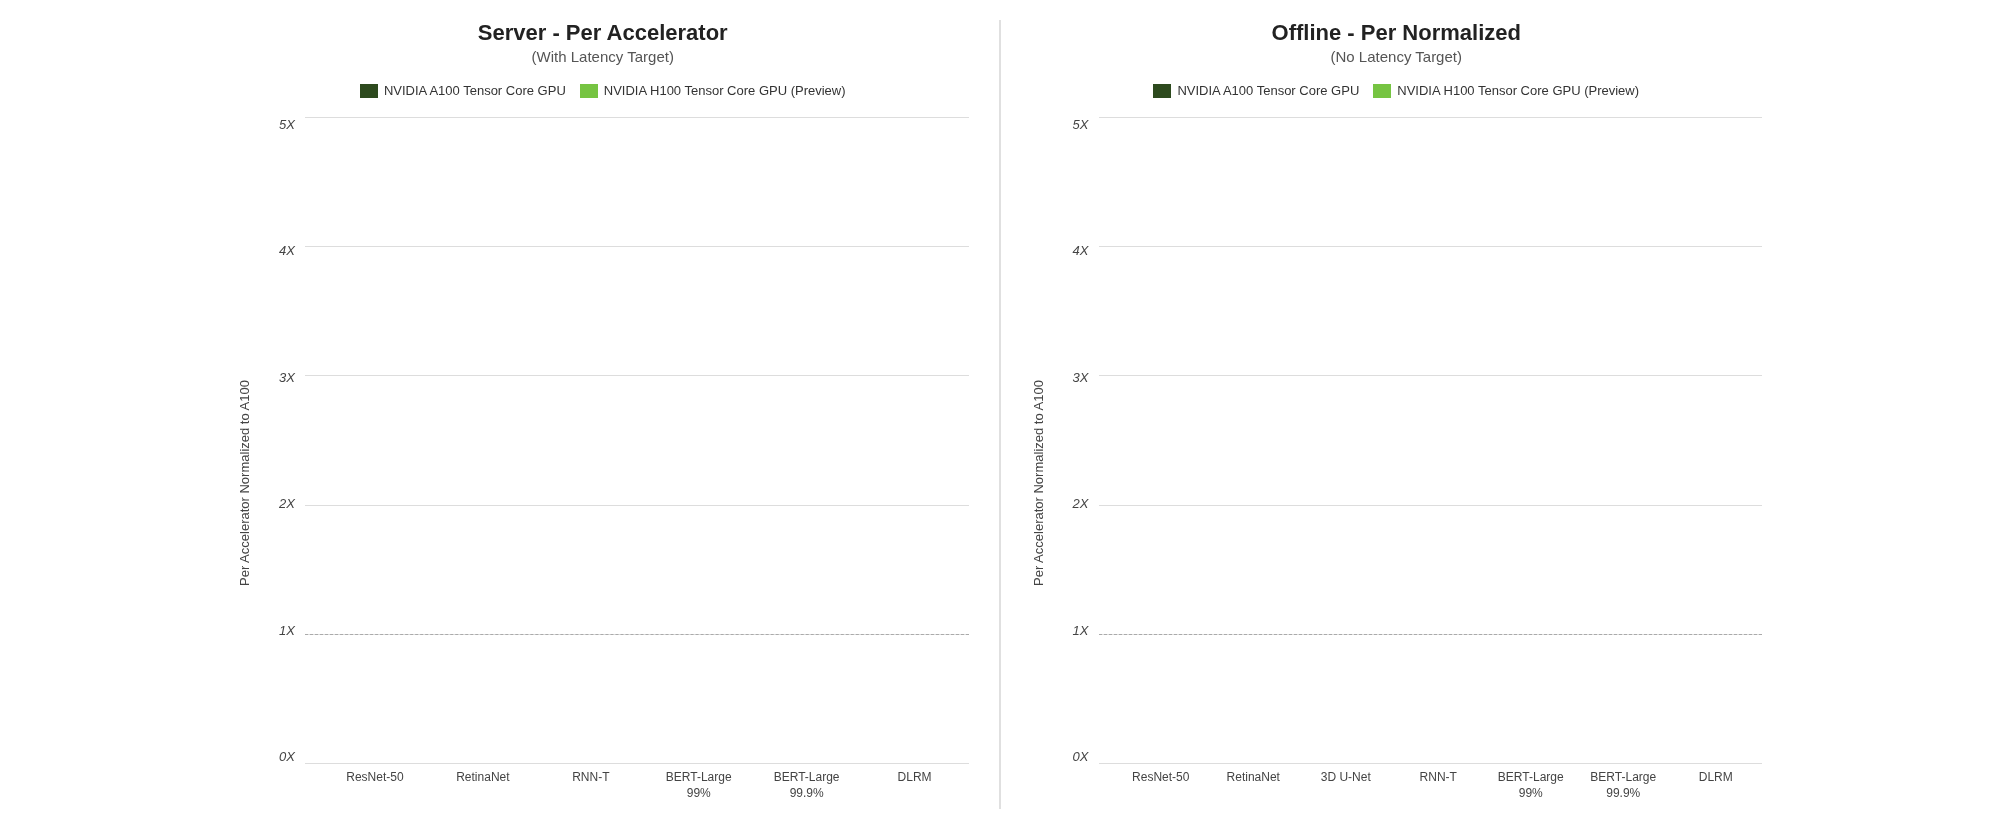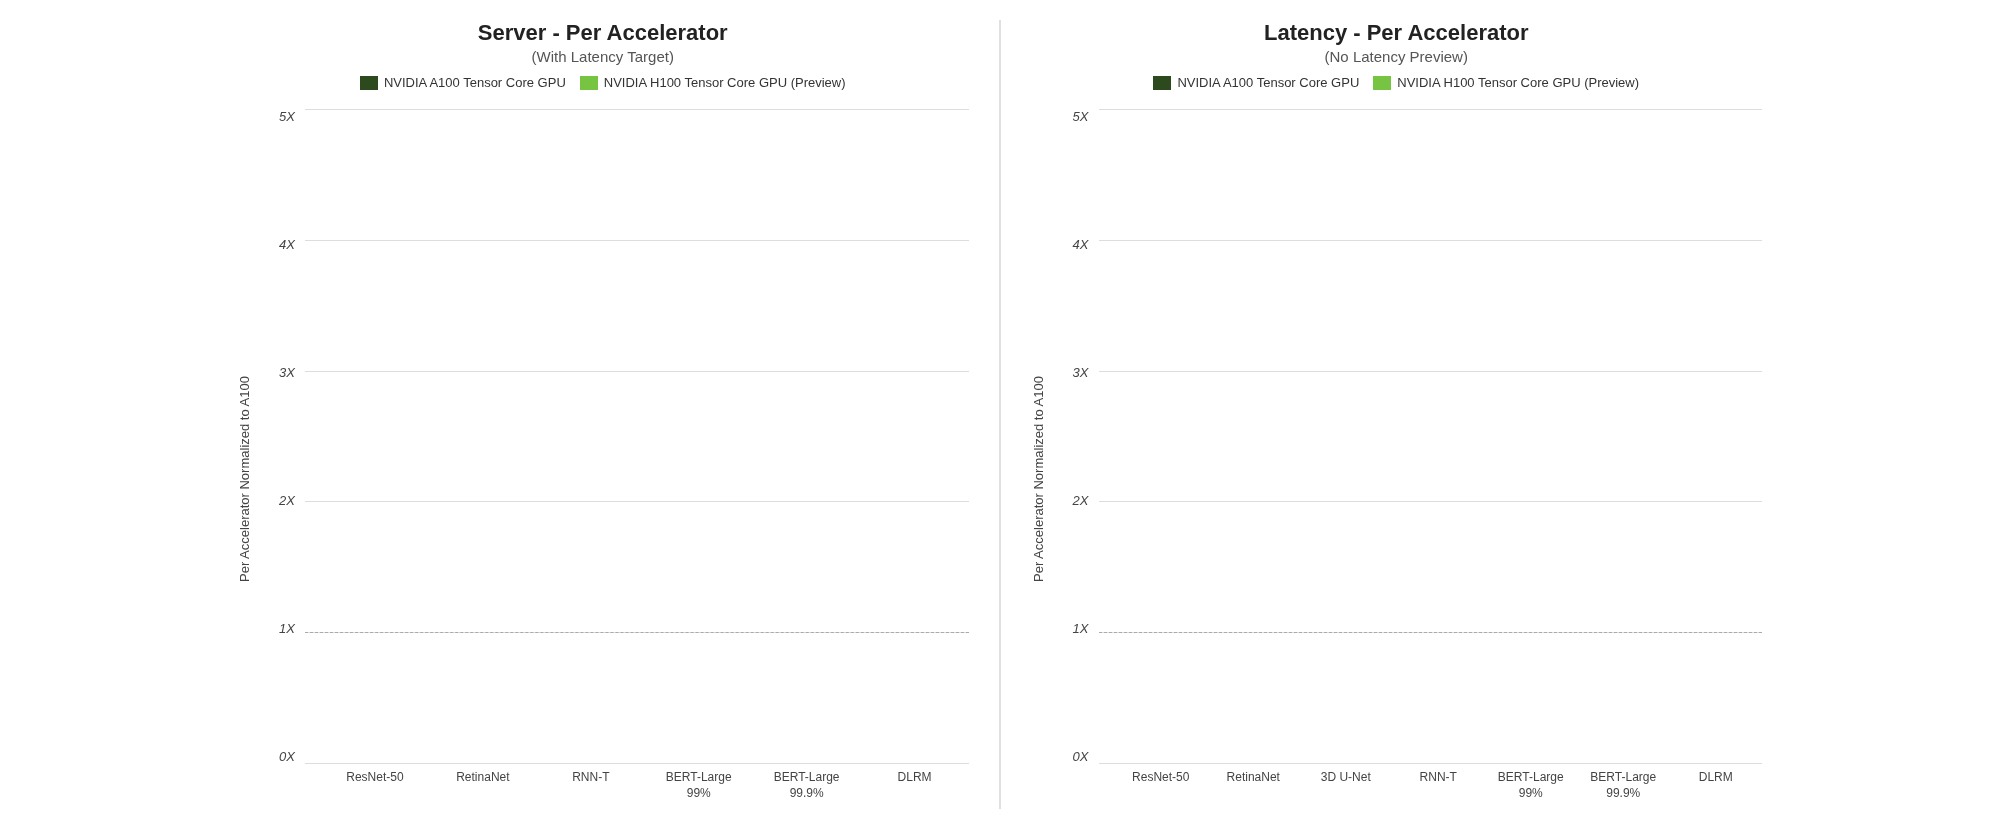--- a/index.html
+++ b/index.html
@@ -29,21 +29,21 @@
     .chart-title {
       font-size: 22px;
       font-weight: bold;
       color: #222;
       margin-bottom: 2px;
       text-align: center;
     }
     .chart-subtitle {
       font-size: 15px;
       color: #555;
-      margin-bottom: 10px;
+      margin-bottom: 18px;
       text-align: center;
     }
     .legend {
       display: flex;
       gap: 14px;
       margin-bottom: 14px;
       align-items: center;
     }
     .legend-item {
       display: flex;
@@ -238,22 +238,22 @@
               <div class="x-label">BERT-Large<br>99%</div>
               <div class="x-label">BERT-Large<br>99.9%</div>
               <div class="x-label">DLRM</div>
             </div>
           </div>
         </div>
       </div>
     </div>
     <div class="divider"></div>
     <div class="chart-section">
-      <div class="chart-title">Latency - Per Accelerator</div>
-      <div class="chart-subtitle">(No Latency Preview)</div>
+      <div class="chart-title">Offline - Per Normalized</div>
+      <div class="chart-subtitle">(No Latency Target)</div>
       <div class="legend">
         <div class="legend-item">
           <span class="legend-swatch" style="background: rgb(45, 74, 30);"></span>
           <span>NVIDIA A100 Tensor Core GPU</span>
         </div>
         <div class="legend-item">
           <span class="legend-swatch" style="background: rgb(118, 196, 66);"></span>
           <span>NVIDIA H100 Tensor Core GPU (Preview)</span>
         </div>
       </div>

